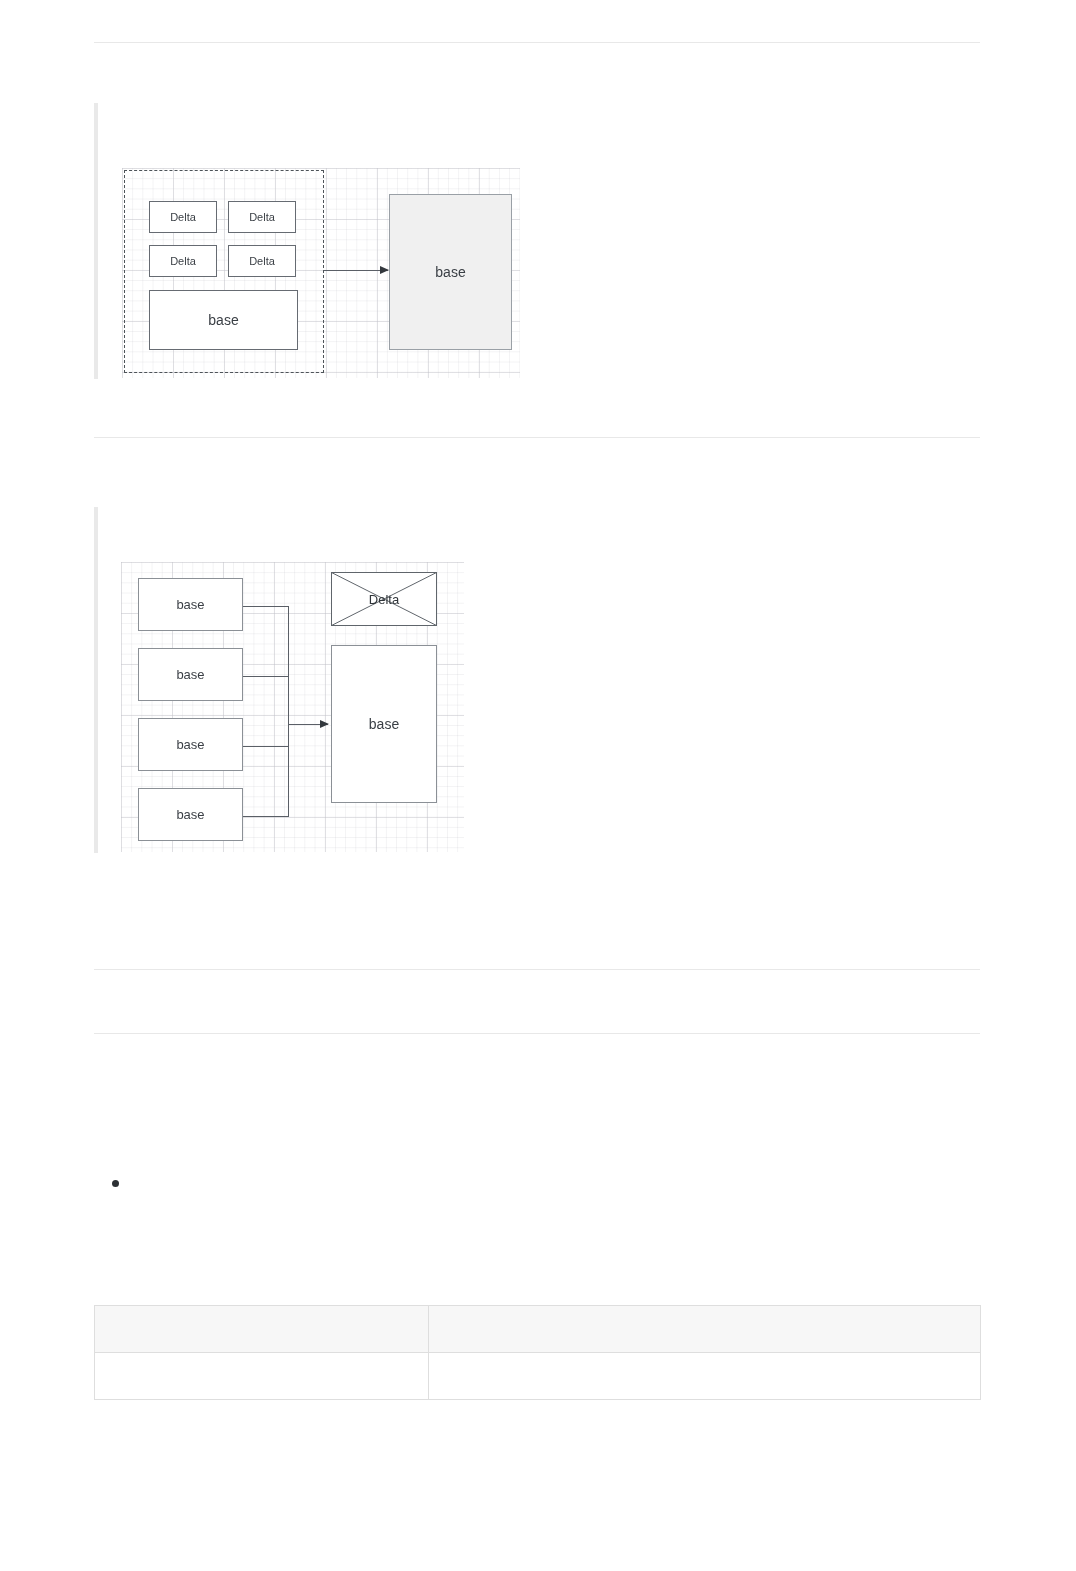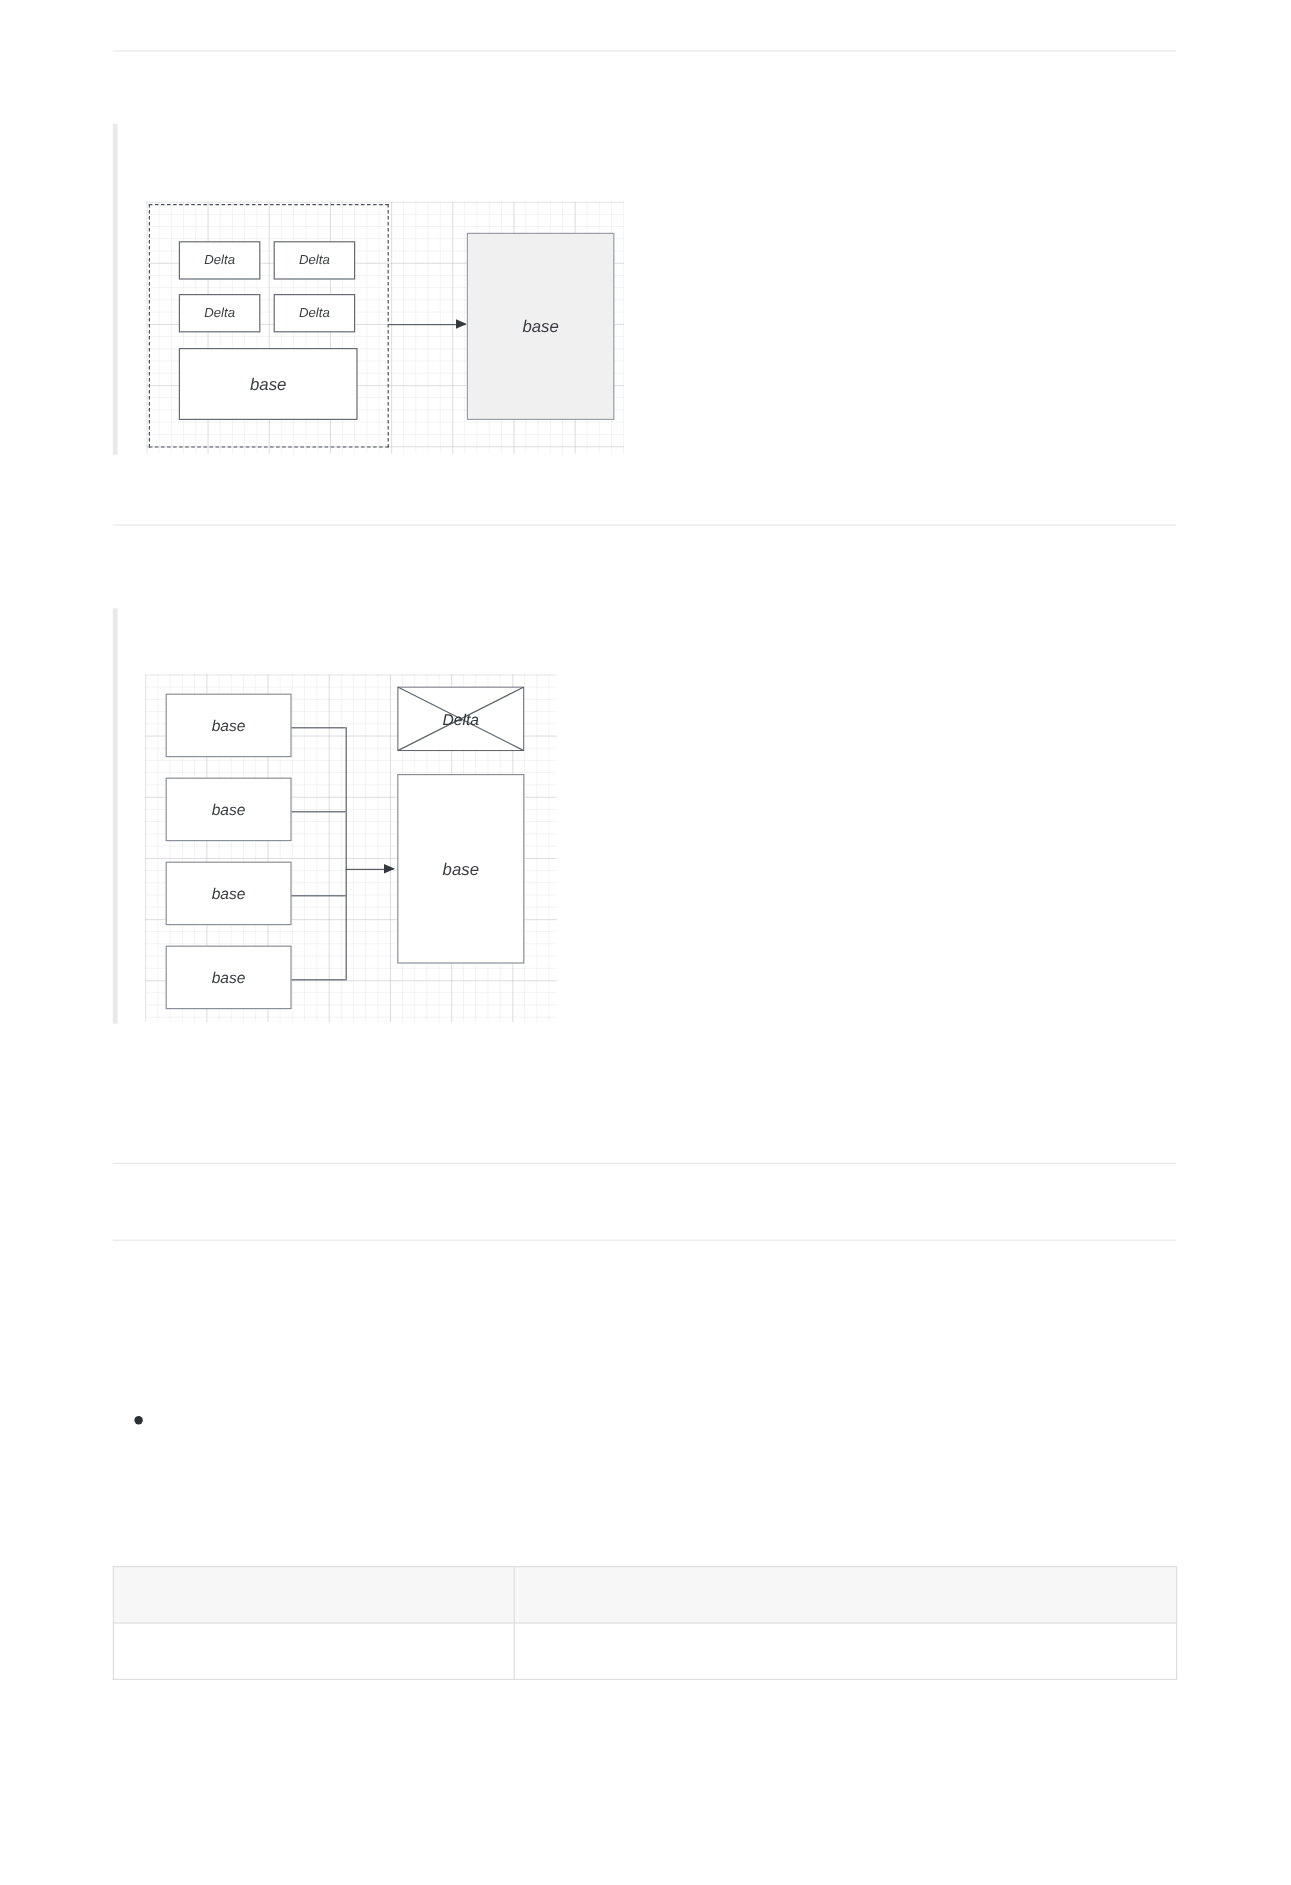--- a/index.html
+++ b/index.html
@@ -44,21 +44,20 @@
       linear-gradient(to right,  rgba(200,200,205,0.22) 1px, transparent 1px),
       linear-gradient(to bottom, rgba(200,200,205,0.22) 1px, transparent 1px),
       linear-gradient(to right,  rgba(188,188,196,0.40) 1px, transparent 1px),
       linear-gradient(to bottom, rgba(188,188,196,0.40) 1px, transparent 1px);
     background-size:
       10.2px 10.2px,
       10.2px 10.2px,
       51px 51px,
       51px 51px;
     background-position: 0 0, 0 0, 0 0, 0 0;
-    font-style: italic;
   }
 
   
   #diagram-one {
     left: 122px;
     top: 168px;
     width: 398px;
     height: 210px;
   }
   

